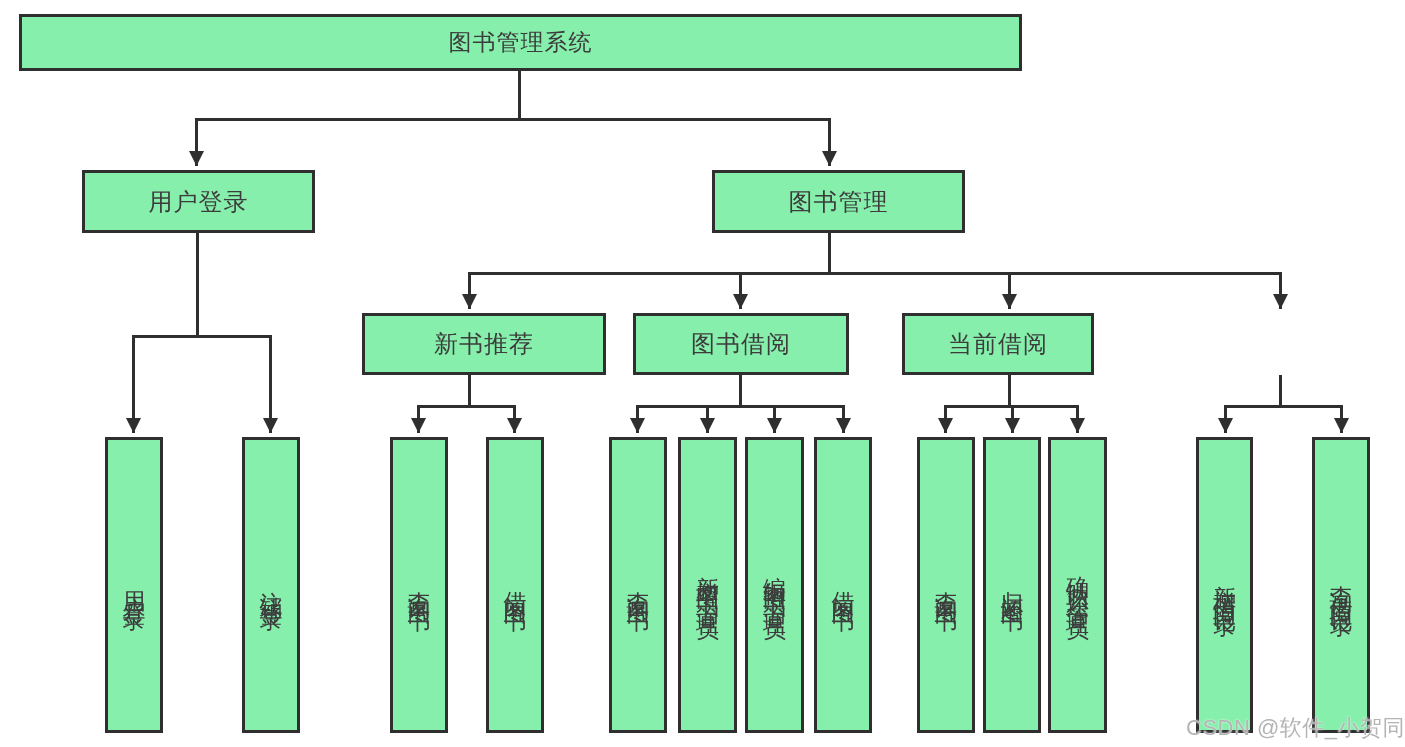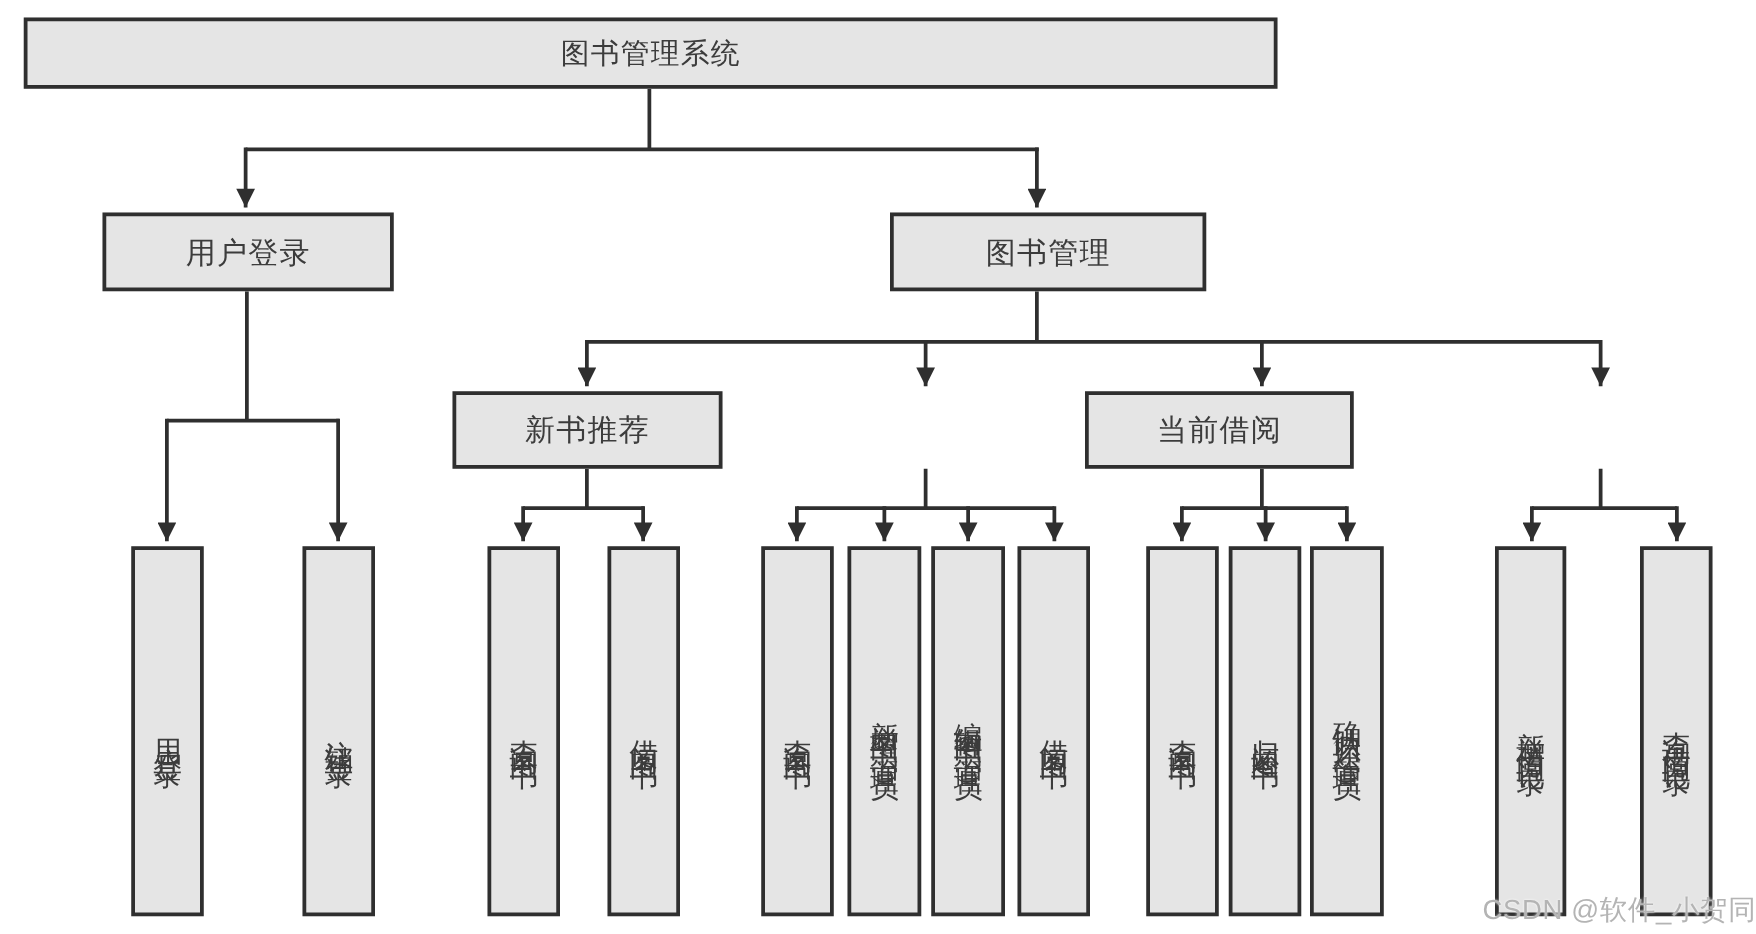--- a/index.html
+++ b/index.html
@@ -4,21 +4,21 @@
 <style>
   * { margin:0; padding:0; box-sizing:border-box; }
   html,body { background:#ffffff; }
   body {
     width:1405px; height:747px; position:relative; overflow:hidden;
     font-family:"Liberation Sans","DejaVu Sans",sans-serif;
   }
   .stage { position:absolute; left:0; top:0; width:1405px; height:747px; }
   svg.links { position:absolute; left:0; top:0; }
   .node {
-    position:absolute; background:#e5e5e5; border:3px solid #2f2f2f;
+    position:absolute; background:#86efac; border:3px solid #2f2f2f;
     display:flex; align-items:center; justify-content:center;
     color:#3c3c3c;
   }
   .h-node span { font-size:24px; letter-spacing:1px; white-space:nowrap; }
   .root-node span { font-size:23px; letter-spacing:1px; }
   .v-node span {
     writing-mode:vertical-rl; text-orientation:mixed;
     font-size:23px; letter-spacing:6px; line-height:1;
     white-space:nowrap;
   }
@@ -87,24 +87,27 @@
     <span>图书管理系统</span>
   </div>
 
   <div class="node h-node" style="left:82px;top:170px;width:233px;height:63px">
     <span>用户登录</span>
   </div>
   <div class="node h-node" style="left:712px;top:170px;width:253px;height:63px">
     <span>图书管理</span>
   </div>
 
-  <div class="node h-node" style="left:362px;top:313px;width:216px;height:62px">
+  <div class="node h-node" style="left:362px;top:313px;width:244px;height:62px">
     <span>新书推荐</span>
   </div>
-  <div class="node h-node" style="left:868px;top:313px;width:215px;height:62px">
+  <div class="node h-node" style="left:633px;top:313px;width:216px;height:62px">
+    <span>图书借阅</span>
+  </div>
+  <div class="node h-node" style="left:902px;top:313px;width:192px;height:62px">
     <span>当前借阅</span>
   </div>
 
   <div class="node v-node" style="left:105px;top:437px;width:58px;height:296px">
     <span>用户登录</span>
   </div>
   <div class="node v-node" style="left:242px;top:437px;width:58px;height:296px">
     <span>注销登录</span>
   </div>
 

